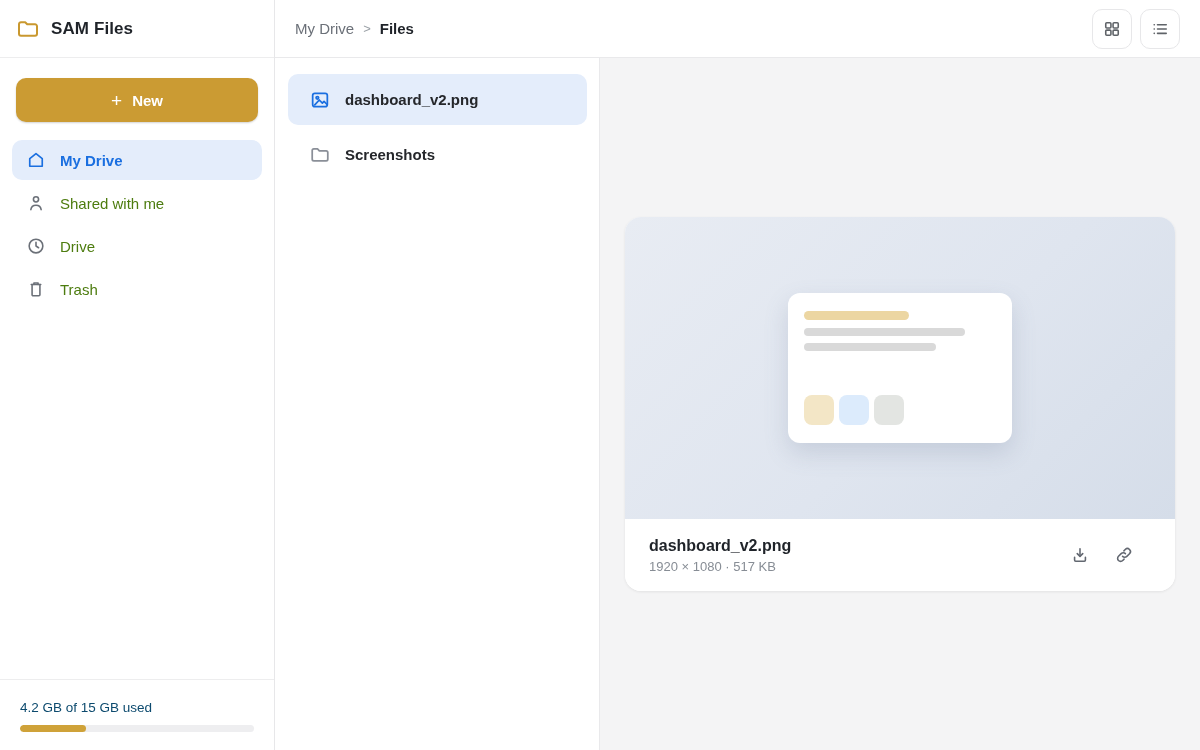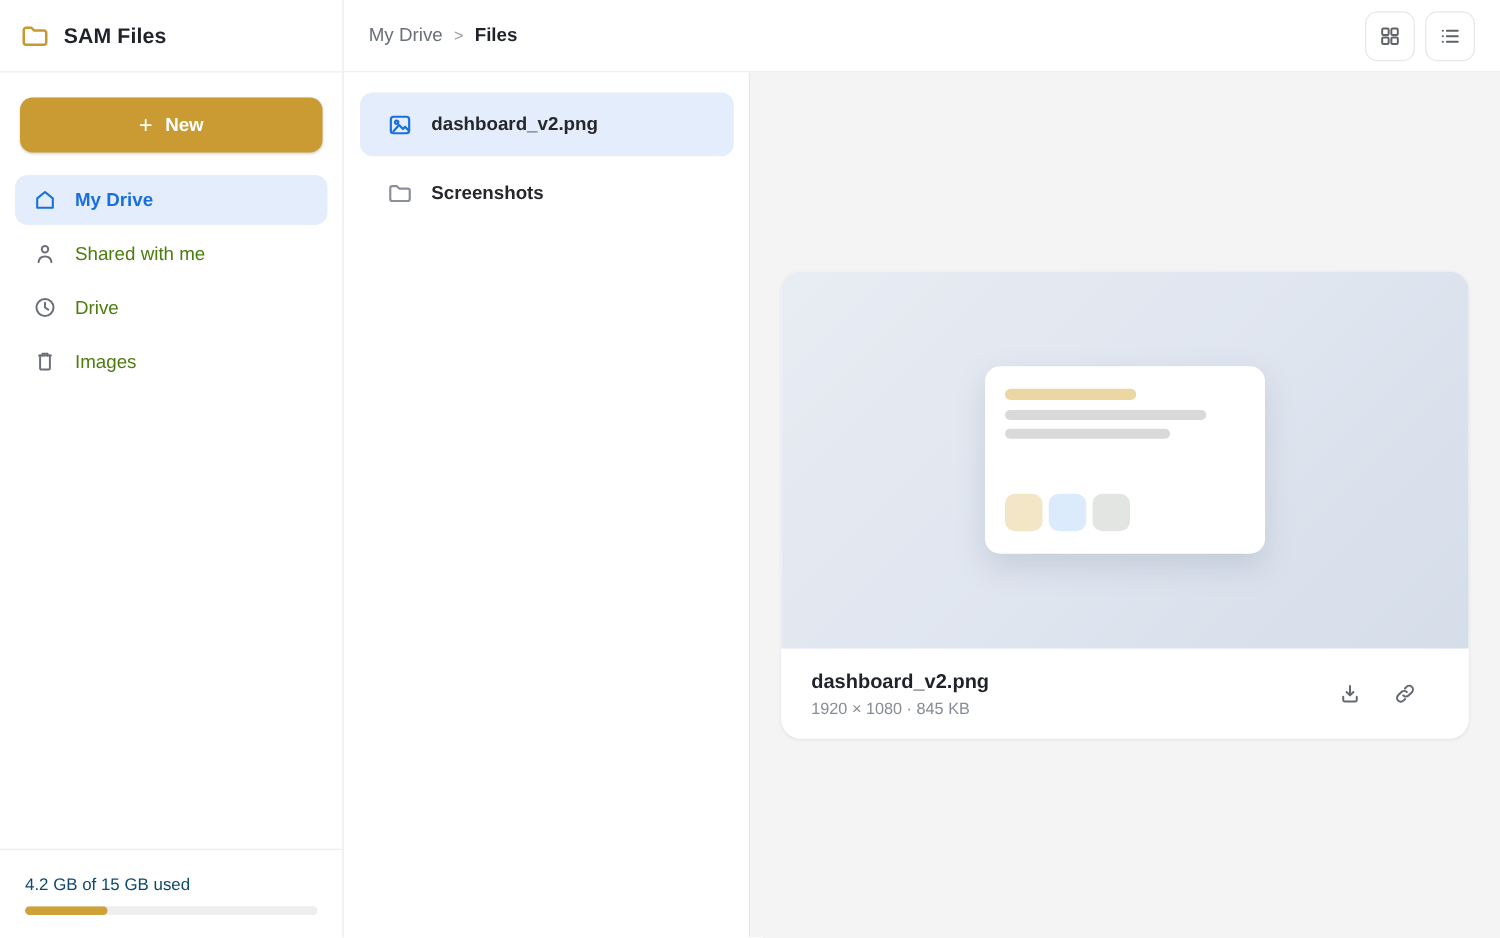--- a/index.html
+++ b/index.html
@@ -180,21 +180,21 @@
         <span>Drive</span>
       </div>
       <div class="nav-item">
         <span class="nicon">
           <svg width="20" height="20" viewBox="0 0 24 24" fill="none" stroke="currentColor" stroke-width="1.9" stroke-linejoin="round" stroke-linecap="round">
             <path d="M9.5 6.5V4.8h5v1.7"></path>
             <path d="M6.3 6.5h11.4"></path>
             <path d="M7.3 6.5v12.3a1.2 1.2 0 0 0 1.2 1.2h7a1.2 1.2 0 0 0 1.2-1.2V6.5"></path>
           </svg>
         </span>
-        <span>Images</span>
+        <span>Trash</span>
       </div>
     </nav>
 
     <div class="side-spacer"></div>
 
     <div class="storage">
       <div class="storage-label">4.2 GB of 15 GB used</div>
       <div class="storage-track">
         <div class="storage-fill" style="width: 28%;"></div>
       </div>
@@ -274,21 +274,21 @@
                 <div class="sk-sq tan"></div>
                 <div class="sk-sq blue"></div>
                 <div class="sk-sq gray"></div>
               </div>
             </div>
           </div>
 
           <div class="preview-footer">
             <div>
               <div class="pf-name">dashboard_v2.png</div>
-              <div class="pf-meta">1920 × 1080 · 845 KB</div>
+              <div class="pf-meta">1920 × 1080 · 517 KB</div>
             </div>
             <div class="pf-spacer"></div>
             <div class="pf-actions">
               <button class="icon-btn">
                 <span>
                   <svg width="20" height="20" viewBox="0 0 24 24" fill="none" stroke="currentColor" stroke-width="1.9" stroke-linejoin="round" stroke-linecap="round">
                     <path d="M12 4.5v8.8"></path>
                     <path d="M8.7 10.3 12 13.6l3.3-3.3"></path>
                     <path d="M5.5 14.8v3.3a1.3 1.3 0 0 0 1.3 1.3h10.4a1.3 1.3 0 0 0 1.3-1.3v-3.3"></path>
                   </svg>

